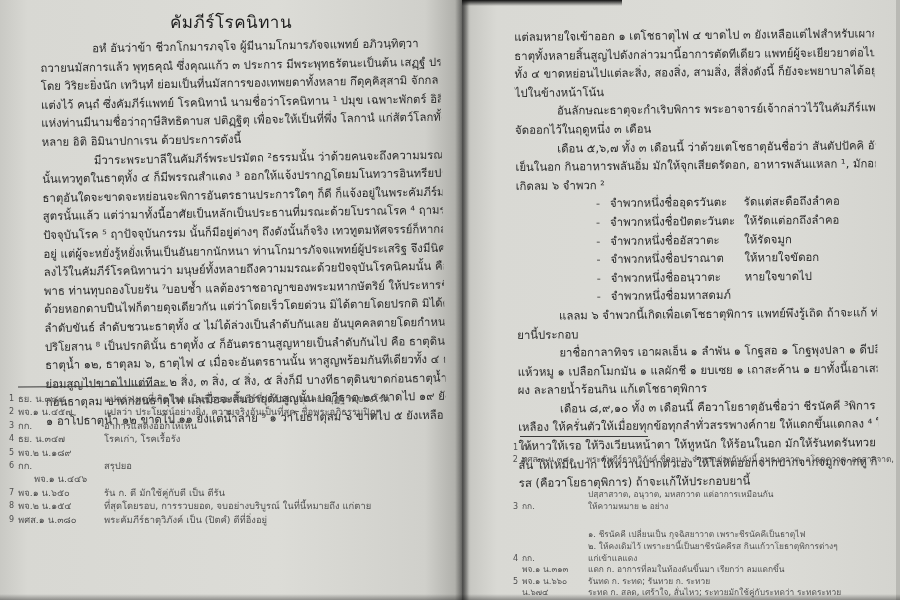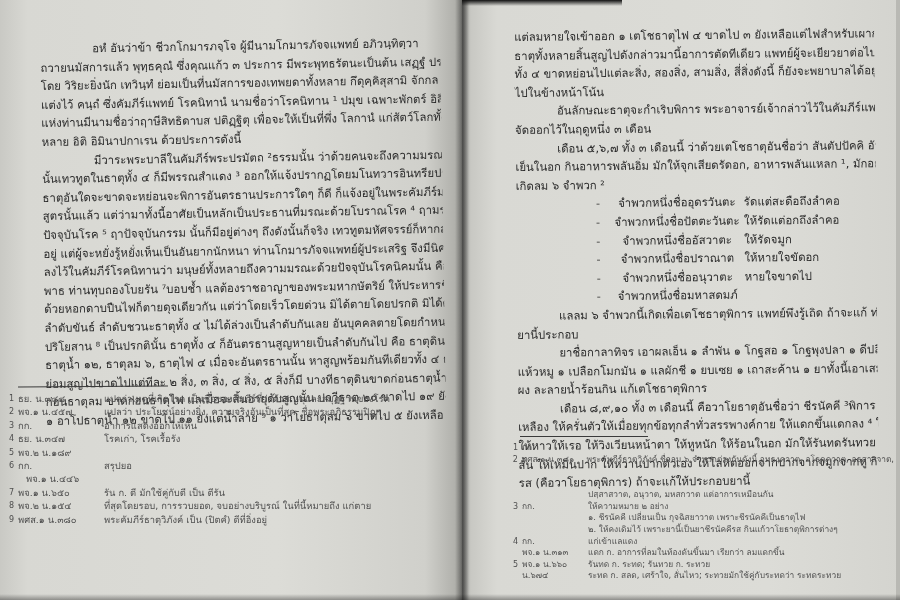--- a/index.html
+++ b/index.html
@@ -48,21 +48,21 @@
   .left-body { left:40px; top:40px; width:400px; transform: rotate(-0.9deg); }
   .right-body { left:52px; top:28px; width:360px; transform: rotate(-0.6deg); }
 
   .line { white-space:nowrap; overflow:hidden; display:block; }
   .indent1 { padding-left:52px; }
   .indent2 { padding-left:42px; }
   .indent-list { padding-left:80px; }
 
   .list-row { display:flex; white-space:nowrap; }
   .list-row .dash { width:14px; }
-  .list-row .l-name { width:134px;text-align:center; }
+  .list-row .l-name { width:134px; }
   .list-row .l-desc { flex:1; }
 
   .rule {
     position:absolute; height:1px; background:#3a3a3a;
   }
   .footnotes {
     position:absolute; font-size:9.4px; line-height:13.4px; color:#4e4e4e;
   }
   .fn-row { display:flex; white-space:nowrap; }
   .fn-num { width:14px; text-align:right; padding-right:4px; font-size:8px; }
@@ -72,20 +72,21 @@
   .page-number {
     position:absolute; font-size:12px; color:#2a2a2a;margin-top:23px;
   }
 </style>
 </head>
 <body>
 
 <div class="spread">
 
   <div class="page page-left">
+    <div class="title">คัมภีร์โรคนิทาน</div>
 
     <div class="body-text left-body" id="left-body">
         <span class="line indent1">อหํ   อันว่าข้า   ชีวกโกมารภจฺโจ   ผู้มีนามโกมารภัจจแพทย์   อภิวนฺทิตฺวา</span>
         <span class="line">ถวายนมัสการแล้ว พุทฺธคุณํ ซึ่งคุณแก้ว ๓ ประการ มีพระพุทธรัตนะเป็นต้น เสฏฺฐํ ประเสริฐ</span>
         <span class="line">โดย วิริยะยิ่งนัก เทวินฺทํ ย่อมเป็นที่นมัสการของเทพยดาทั้งหลาย กึดุคฺคิสุสามิ จักกล</span>
         <span class="line">แต่งไว้ คนฺถํ ซึ่งคัมภีร์แพทย์ โรคนิทานํ นามชื่อว่าโรคนิทาน ¹ ปมุข เฉพาะพักตร์ อิสิสิทฺธิโน</span>
         <span class="line">แห่งท่านมีนามชื่อว่าฤาษีสิทธิดาบส ปติฏฺฐิตุ เพื่อจะให้เป็นที่พึ่ง โลกานํ แก่สัตว์โลกทั้ง</span>
         <span class="line">หลาย อิติ  อิมินาปกาเรน ด้วยประการดังนี้</span>
         <span class="line indent1">มีวาระพระบาลีในคัมภีร์พระปรมัตถ ²ธรรมนั้น ว่าด้วยคนจะถึงความมรณะสิ้นอายุ</span>
         <span class="line">นั้นเทวทูตในธาตุทั้ง ๔ ก็มีพรรณสำแดง ³ ออกให้แจ้งปรากฏโดยมโนทวารอินทรียประสาท</span>
@@ -129,21 +130,21 @@
         </div>
         <div class="fn-row" style="padding-left: 0px;">
           <span class="fn-num">5</span>
           <span class="fn-ref">พจ.๒ น.๑๘๙</span>
         </div>
         <div class="fn-row" style="padding-left: 0px;">
           <span class="fn-num">6</span>
           <span class="fn-ref">กก.</span>
           <span class="fn-text">สรุปยอ</span>
         </div>
-        <div class="fn-row" style="padding-left: 8px;">
+        <div class="fn-row" style="padding-left: 16px;">
           <span class="fn-num"></span>
           <span class="fn-ref">พจ.๑ น.๔๔๖</span>
         </div>
         <div class="fn-row" style="padding-left: 0px;">
           <span class="fn-num">7</span>
           <span class="fn-ref">พจ.๑ น.๖๕๐</span>
           <span class="fn-text">รัน ก. ตี มักใช้คู่กับตี เป็น ตีรัน</span>
         </div>
         <div class="fn-row" style="padding-left: 0px;">
           <span class="fn-num">8</span>
@@ -225,21 +226,21 @@
           <span class="fn-text">พระคัมภีร์ธาตุวิภังค์ ชื่อลม ๖ จำพวกต่างกันดังนี้ อุทธงฺควาต, อโธคฺควาต, อธฺสาสวาต,</span>
         </div>
         <div class="fn-row" style="padding-left: 84px; margin-top: 24px;">
           <span class="fn-text">ปสฺสาสวาต, อนุวาต, มหสกวาต แต่อาการเหมือนกัน</span>
         </div>
         <div class="fn-row">
           <span class="fn-num">3</span>
           <span class="fn-ref" style="width: 66px;">กก.</span>
           <span class="fn-text">ให้ความหมาย ๒ อย่าง</span>
         </div>
-        <div class="fn-row" style="padding-left: 84px;">
+        <div class="fn-row" style="padding-left: 84px; margin-top: 17px;">
           <span class="fn-text">๑. ชีรนัคคี เปลี่ยนเป็น กุจฉิสยาวาต เพราะชีรนัคคีเป็นธาตุไฟ</span>
         </div>
         <div class="fn-row" style="padding-left: 84px;">
           <span class="fn-text">๒. ให้คงเดิมไว้ เพราะยานี้เป็นยาชีรนัคคีรส กินแก้วาโยธาตุพิการต่างๆ</span>
         </div>
         <div class="fn-row">
           <span class="fn-num">4</span>
           <span class="fn-ref" style="width: 66px;">กก.</span>
           <span class="fn-text">แก่เข้าแลแดง</span>
         </div>

